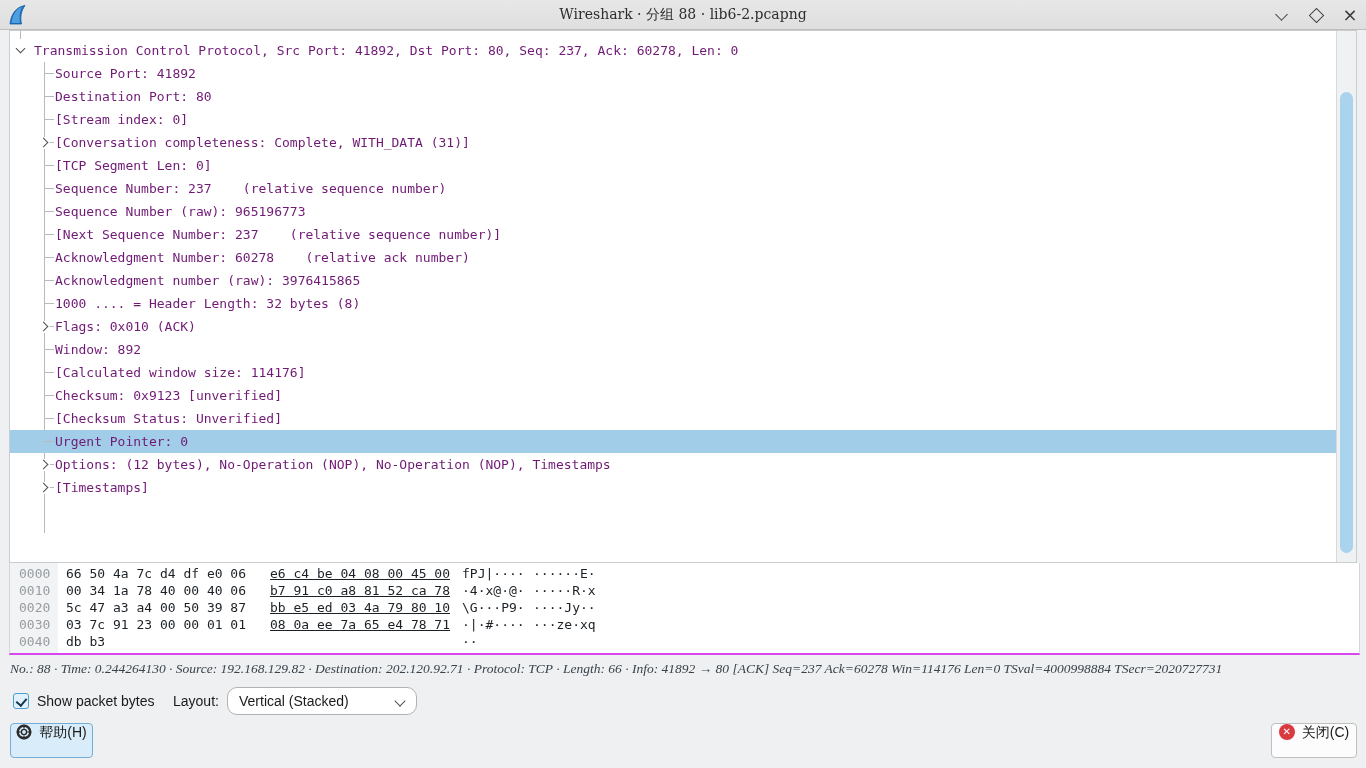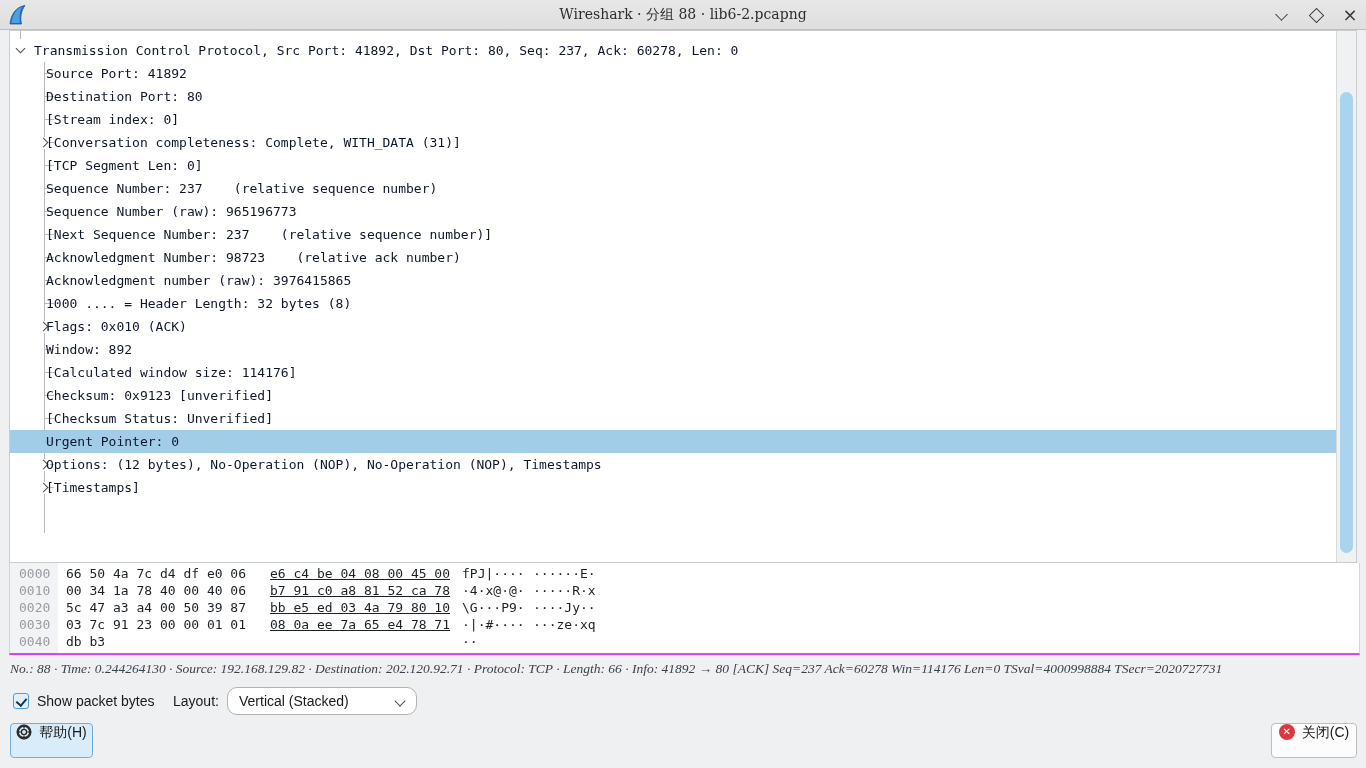--- a/index.html
+++ b/index.html
@@ -18,23 +18,23 @@
     border-right:1.4px solid #444;border-bottom:1.4px solid #444;transform:rotate(45deg);}
   .wbtn.max::after{content:'';position:absolute;left:3px;top:3px;width:9px;height:9px;
     border:1.4px solid #444;transform:rotate(45deg);}
   .wbtn.cls{font-size:18px;line-height:15px;text-align:center;color:#3a3a3a;font-family:"DejaVu Sans",sans-serif;}
 
   
   .treepane{position:absolute;left:9px;top:30px;width:1348px;height:533px;background:#fff;
     border:1px solid #c9cdce;}
   .tree-rows{position:absolute;left:0;top:0;right:20px;bottom:0;padding-top:8px;overflow:hidden;}
   .trow{position:relative;height:23px;line-height:23px;white-space:pre;
-    font-family:"DejaVu Sans Mono", monospace;font-size:13px;color:#0f172a;}
+    font-family:"DejaVu Sans Mono", monospace;font-size:13px;color:#701a75;}
   .trow.sel{background:#a1cde8;}
-  .tlabel{position:absolute;left:36px;top:0;}
+  .tlabel{position:absolute;left:45px;top:0;}
   .trow.root .tlabel{left:24px;}
   .tick{position:absolute;left:34px;top:11px;width:10px;border-top:1px solid #b6babc;}
   .chev{position:absolute;left:28px;top:6px;width:12px;height:12px;background:#fff;}
   .trow.root .chev{left:5px;background:transparent;}
   .chev::after{content:'';position:absolute;left:2px;top:2px;width:6px;height:6px;
     border-right:1.4px solid #4a4f52;border-bottom:1.4px solid #4a4f52;transform:rotate(-45deg);}
   .chev.down::after{transform:rotate(45deg);left:2px;top:0;}
   .conn-v{position:absolute;left:34px;top:31px;height:471px;border-left:1px solid #b6babc;}
   .conn-stub{position:absolute;left:10px;top:0;height:8px;border-left:1px solid #b6babc;}
   .vscroll{position:absolute;right:0;top:0;bottom:0;width:20px;background:#eff1f2;border-left:1px solid #d7dadb;}
@@ -103,21 +103,21 @@
       <span class="conn-v"></span>
     <div class="trow root"><span class="chev down"></span><span class="tlabel">Transmission Control Protocol, Src Port: 41892, Dst Port: 80, Seq: 237, Ack: 60278, Len: 0</span></div>
         <div class="trow"><span class="tick"></span><span class="tlabel">Source Port: 41892</span></div>
         <div class="trow"><span class="tick"></span><span class="tlabel">Destination Port: 80</span></div>
         <div class="trow"><span class="tick"></span><span class="tlabel">[Stream index: 0]</span></div>
         <div class="trow"><span class="tick"></span><span class="chev"></span><span class="tlabel">[Conversation completeness: Complete, WITH_DATA (31)]</span></div>
         <div class="trow"><span class="tick"></span><span class="tlabel">[TCP Segment Len: 0]</span></div>
         <div class="trow"><span class="tick"></span><span class="tlabel">Sequence Number: 237    (relative sequence number)</span></div>
         <div class="trow"><span class="tick"></span><span class="tlabel">Sequence Number (raw): 965196773</span></div>
         <div class="trow"><span class="tick"></span><span class="tlabel">[Next Sequence Number: 237    (relative sequence number)]</span></div>
-        <div class="trow"><span class="tick"></span><span class="tlabel">Acknowledgment Number: 98723    (relative ack number)</span></div>
+        <div class="trow"><span class="tick"></span><span class="tlabel">Acknowledgment Number: 60278    (relative ack number)</span></div>
         <div class="trow"><span class="tick"></span><span class="tlabel">Acknowledgment number (raw): 3976415865</span></div>
         <div class="trow"><span class="tick"></span><span class="tlabel">1000 .... = Header Length: 32 bytes (8)</span></div>
         <div class="trow"><span class="tick"></span><span class="chev"></span><span class="tlabel">Flags: 0x010 (ACK)</span></div>
         <div class="trow"><span class="tick"></span><span class="tlabel">Window: 892</span></div>
         <div class="trow"><span class="tick"></span><span class="tlabel">[Calculated window size: 114176]</span></div>
         <div class="trow"><span class="tick"></span><span class="tlabel">Checksum: 0x9123 [unverified]</span></div>
         <div class="trow"><span class="tick"></span><span class="tlabel">[Checksum Status: Unverified]</span></div>
         <div class="trow sel"><span class="tick"></span><span class="tlabel">Urgent Pointer: 0</span></div>
         <div class="trow"><span class="tick"></span><span class="chev"></span><span class="tlabel">Options: (12 bytes), No-Operation (NOP), No-Operation (NOP), Timestamps</span></div>
         <div class="trow"><span class="tick"></span><span class="chev"></span><span class="tlabel">[Timestamps]</span></div>

